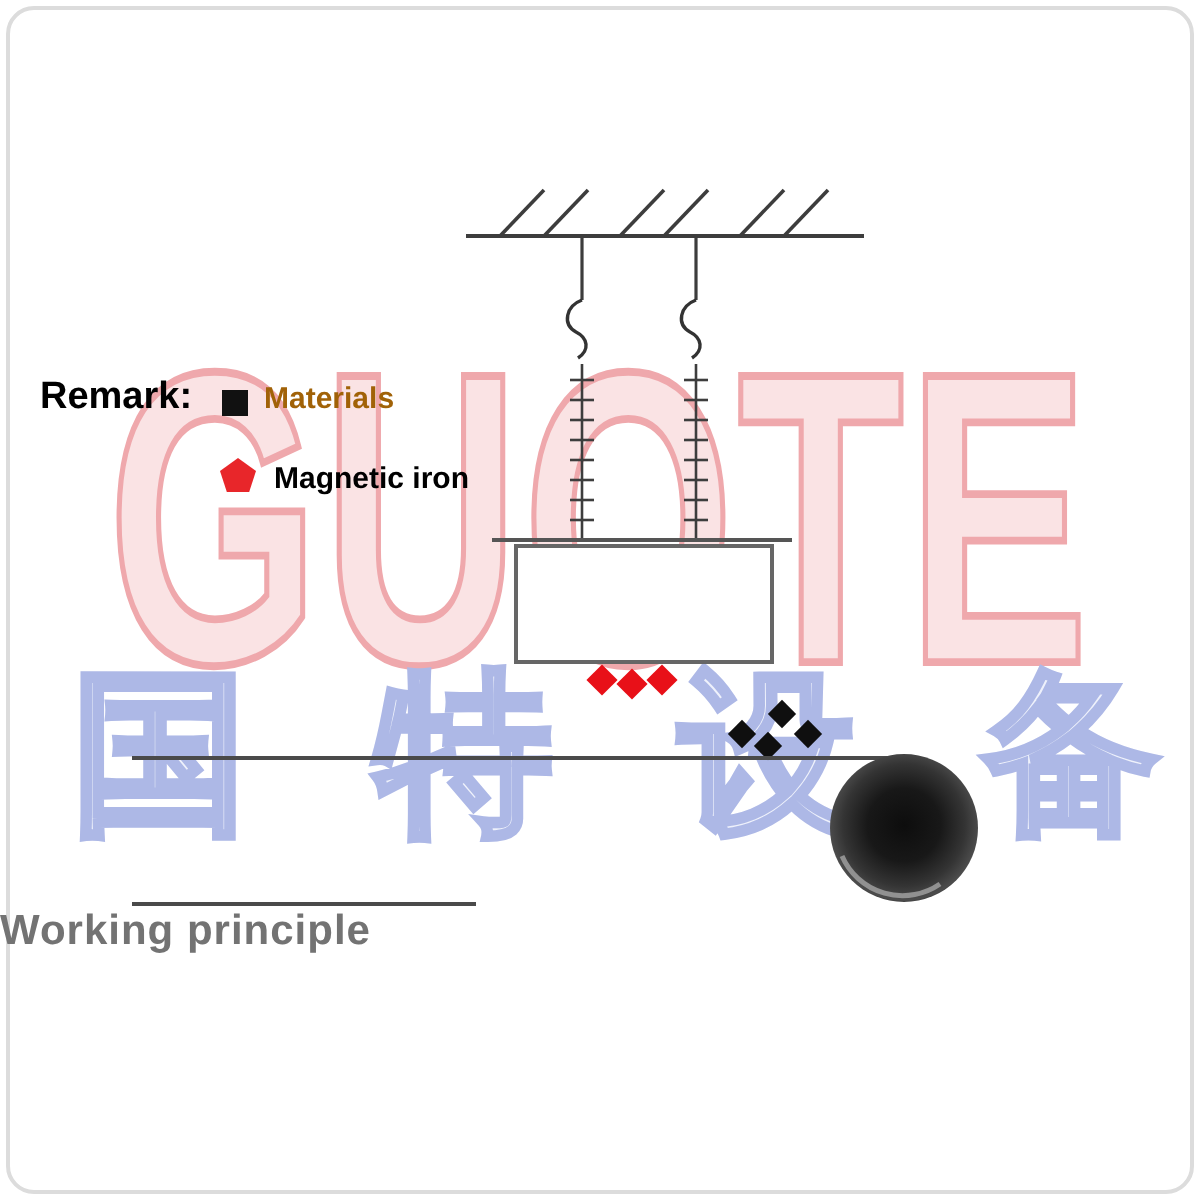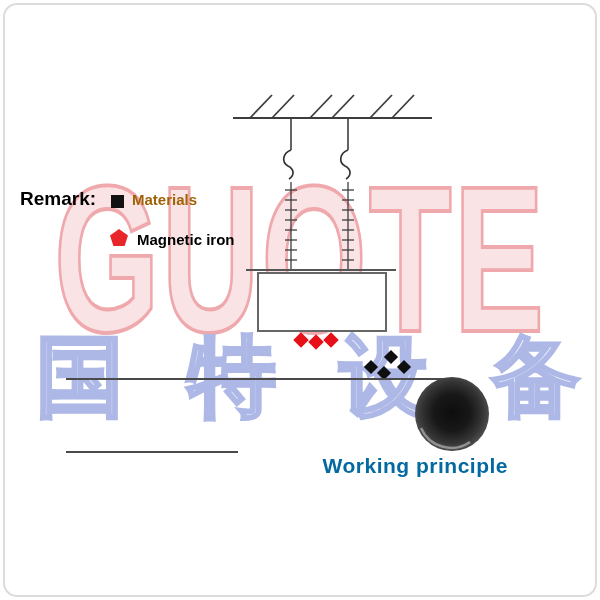--- a/index.html
+++ b/index.html
@@ -44,22 +44,22 @@
   .legend-pentagon{
     position:absolute;left:110px;top:229px;width:18px;height:17px;z-index:3;
     background:#e8262a;
     clip-path:polygon(50% 0%,100% 38%,81% 100%,19% 100%,0% 38%);
   }
   .legend-magnetic-label{
     position:absolute;left:137px;top:231px;z-index:3;
     font-size:15px;font-weight:bold;color:#000;
   }
   .main-title{
-    position:absolute;left:0;top:454px;width:508px;text-align:right;z-index:3;
-    font-size:21px;font-weight:bold;color:#0369a1;letter-spacing:.5px;
+    position:absolute;left:0;top:454px;width:508px;text-align:left;z-index:3;
+    font-size:21px;font-weight:bold;color:#737373;letter-spacing:.5px;
   }
 </style>
 </head>
 <body>
 
 <div class="stage">
 
   <div class="frame"></div>
 
   <div class="wm-brand">GUOTE</div>

